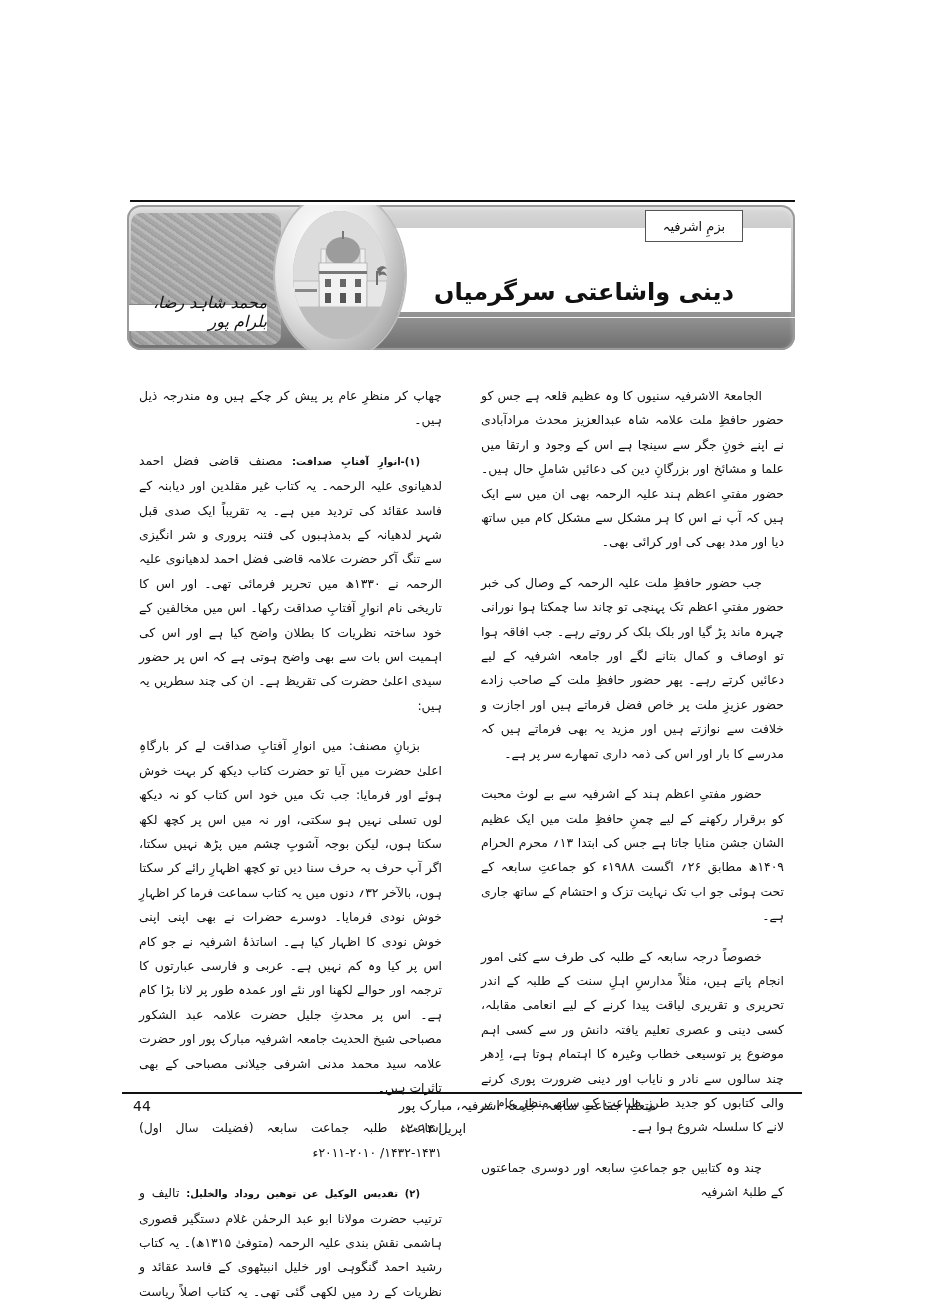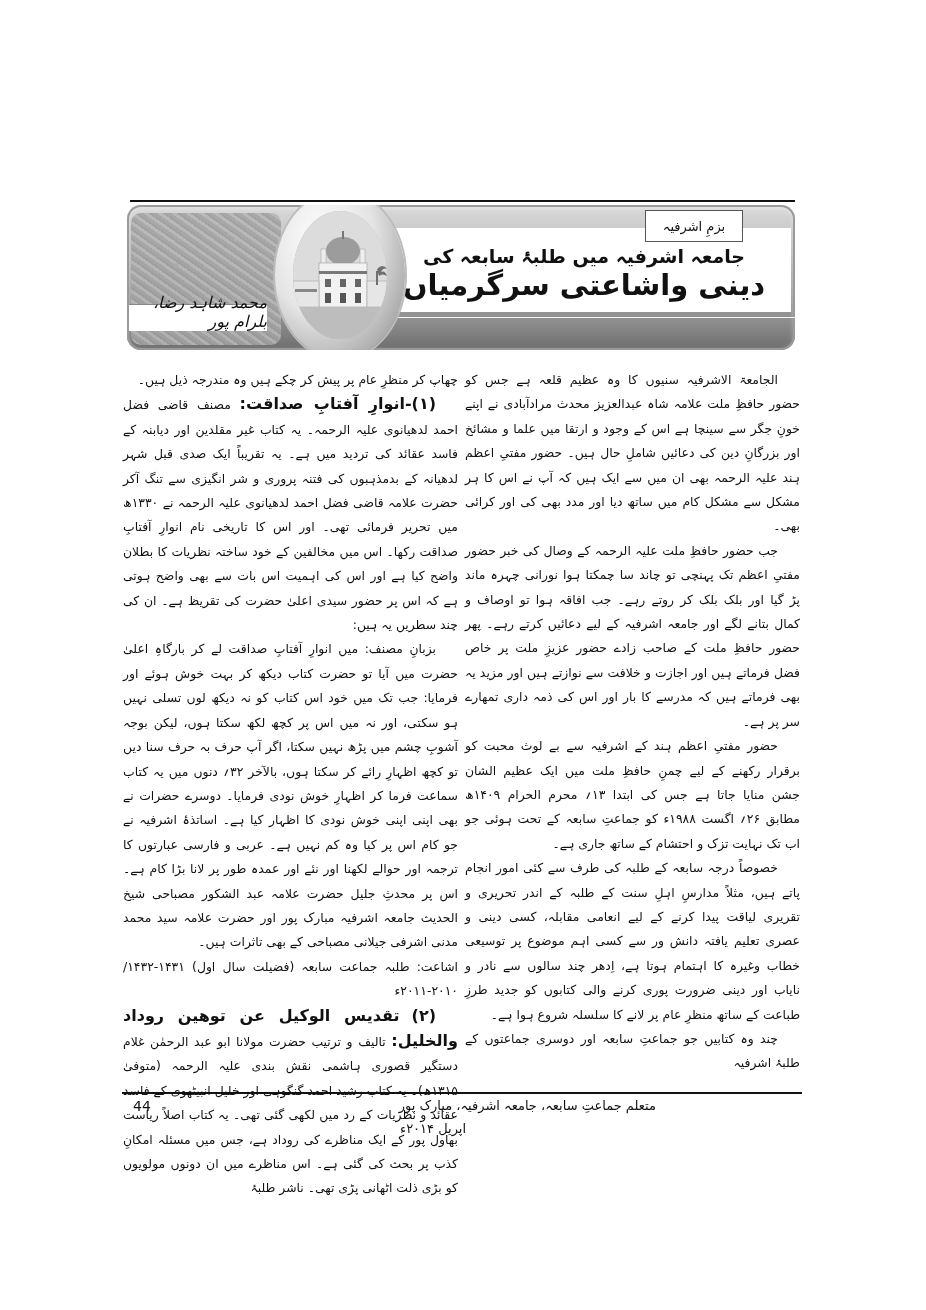--- a/index.html
+++ b/index.html
@@ -41,21 +41,21 @@
     font-size: 13px; direction: rtl;
   }
   .title-line1 {
     position: absolute; left: 250px; top: 40px; width: 414px;
     text-align: center; direction: rtl;
     font-size: 19px; font-weight: bold; letter-spacing: .5px;
   }
   .title-line2 {
     position: absolute; left: 250px; top: 62px; width: 414px;
     text-align: center; direction: rtl;
-    font-size: 29px; font-weight: bold; line-height: 37px;
+    font-size: 24px; font-weight: bold; line-height: 50px;
   }
   .emblem-ring {
     position: absolute; left: 148px; top: -14px; width: 130px; height: 168px;
     border-radius: 50%;
     background: radial-gradient(ellipse at 35% 30%, #ffffff 0%, #e4e4e4 45%, #a8a8a8 80%, #8a8a8a 100%);
     box-shadow: 0 0 0 2px #bcbcbc;
   }
   .emblem-inner {
     position: absolute; left: 18px; top: 20px; width: 94px; height: 128px;
     border-radius: 50%; overflow: hidden;
@@ -71,23 +71,23 @@
 
   
   .column {
     position: absolute; top: 368px; width: 335px;
     direction: rtl; text-align: justify;
     font-family: "DejaVu Sans", sans-serif;
     font-size: 12.4px; line-height: 24.4px;
   }
   .col-right { left: 465px; }
   .col-left { left: 123px; }
-  .column p { margin: 0; text-indent: 0; }
+  .column p { margin: 16px; text-indent: 0; }
   .column p.indent { text-indent: 22px; }
-  .column .bold-head { font-weight: bold; font-size: 16px; }
+  .column .bold-head { font-weight: bold; font-size: 10px; }
 
   
   .footer-rule { position: absolute; left: 122px; top: 1092px; width: 680px; height: 2px; background: #111; }
   .footer {
     position: absolute; top: 1098px; font-size: 13px; direction: rtl;
   }
   .footer-org { right: 140px; margin-left: 41px; }
   .footer-date { left: 400px; margin-top: 23px; }
   .footer-page { left: 133px; font-size: 14px; }
 </style>
@@ -100,21 +100,20 @@
 
   <div class="banner">
     <div class="banner-texture"></div>
     <div class="banner-white"></div>
     <div class="banner-white-line"></div>
 
     <div class="section-tag">
       <span>بزمِ اشرفیہ</span>
     </div>
 
-    <div class="title-line1">جامعہ اشرفیہ میں طلبۂ سابعہ کی</div>
     <div class="title-line2">دینی واشاعتی سرگرمیاں</div>
 
     <div class="emblem-ring">
       <div class="emblem-inner">
         <svg width="94" height="128" viewBox="0 0 94 128">
           <rect x="0" y="0" width="94" height="128" fill="#dcdcdc"></rect>
 
           <ellipse cx="50" cy="40" rx="17" ry="14" fill="#9c9c9c"></ellipse>
           <rect x="49" y="20" width="2" height="8" fill="#777"></rect>
 

